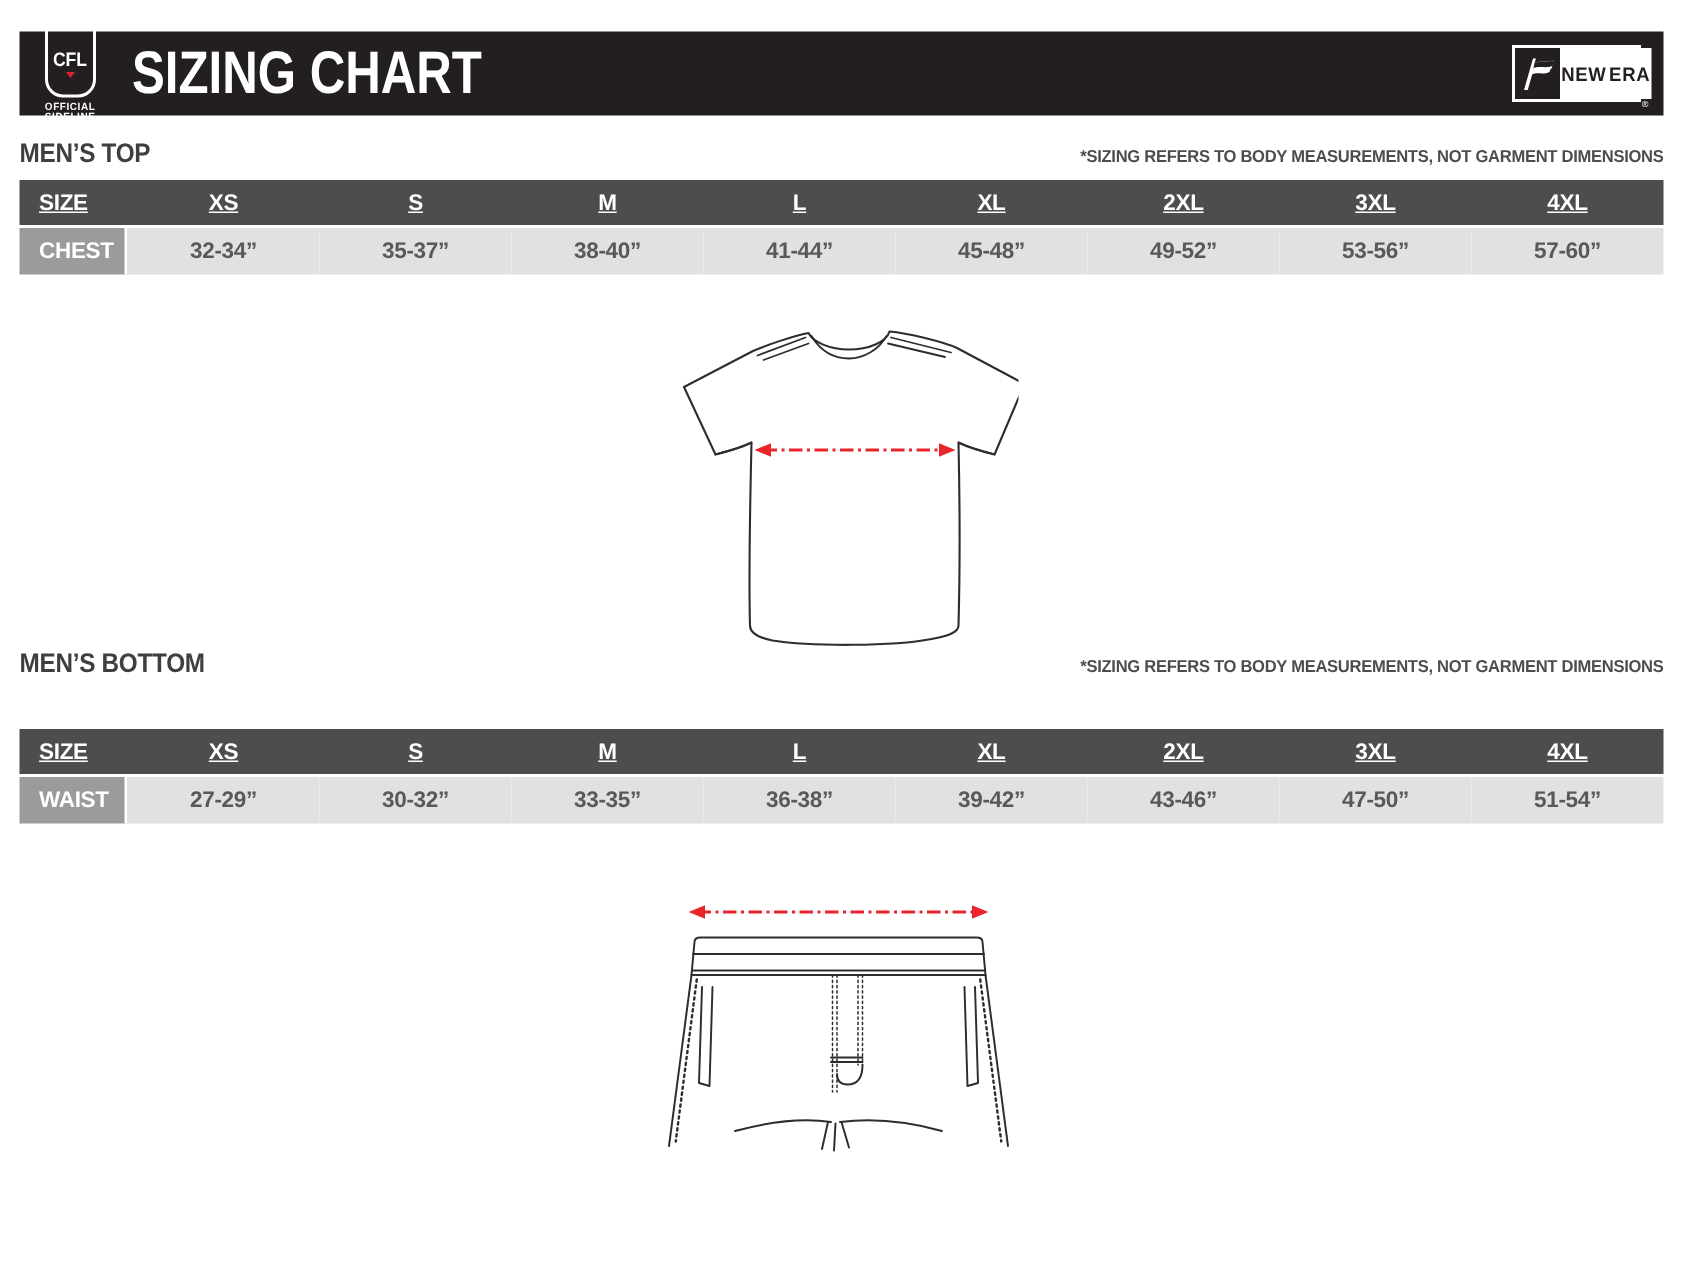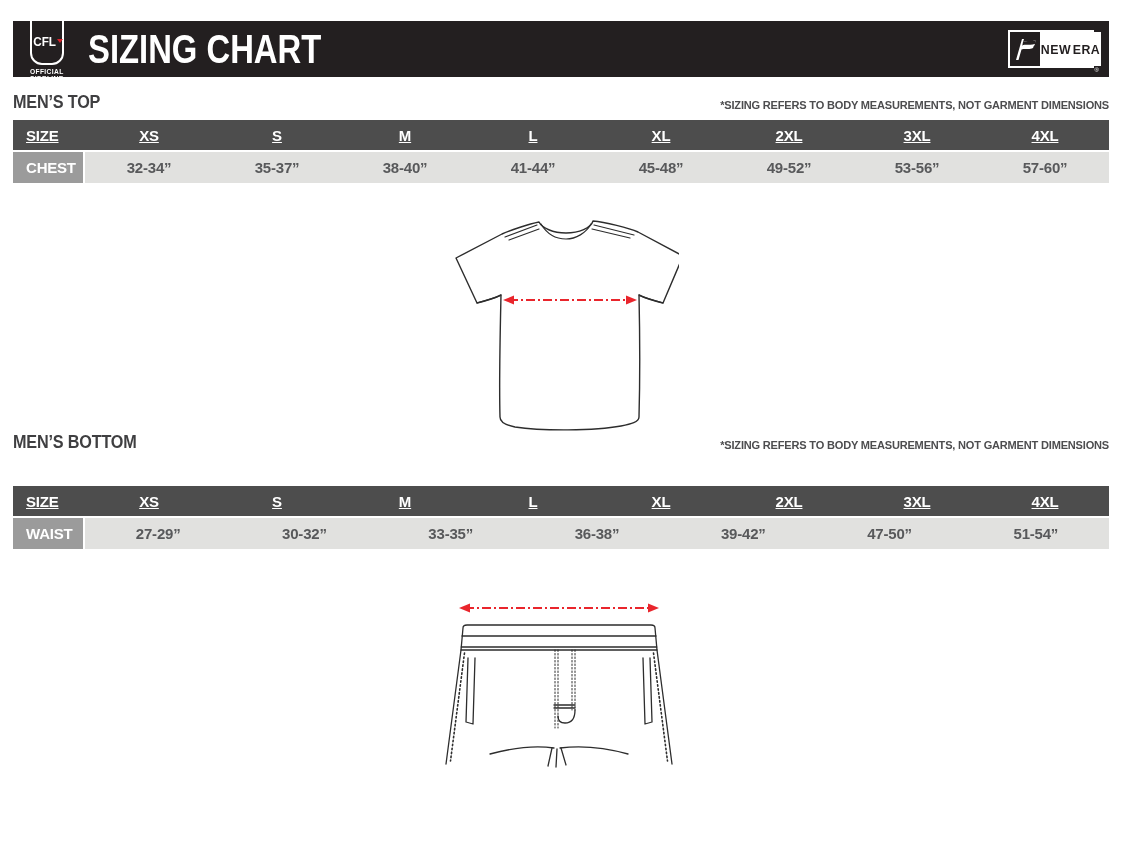--- a/index.html
+++ b/index.html
@@ -25,21 +25,21 @@
   .cfl {
     margin-left: 11px;
     width: 46px;
     display: flex; flex-direction: column; align-items: center;
   }
   .cfl-shield {
     position: relative;
     width: 34px; height: 49px;
     border: 2px solid #ffffff;
     border-radius: 3px 3px 12px 12px;
-    display: flex; flex-direction: row; align-items: center; 
+    display: flex; flex-direction: column; align-items: center; justify-content: center;
   }
   .cfl-laces {
     position: absolute; top: -1px; left: 50%;
     transform: translateX(-50%);
     color: #ffffff; font-size: 5px; letter-spacing: 1px; line-height: 3px;
   }
   .cfl-acronym {
     color: #ffffff; font-weight: 700; font-size: 13px;
     letter-spacing: 0px; margin-top: 2px;
     transform: scaleX(0.9);
@@ -282,20 +282,21 @@
       <div class="tcell data">3XL</div>
       <div class="tcell data">4XL</div>
     </div>
     <div class="trow vals">
       <div class="tcell label">WAIST</div>
       <div class="tcell data">27-29”</div>
       <div class="tcell data">30-32”</div>
       <div class="tcell data">33-35”</div>
       <div class="tcell data">36-38”</div>
       <div class="tcell data">39-42”</div>
+      <div class="tcell data">43-46”</div>
       <div class="tcell data">47-50”</div>
       <div class="tcell data">51-54”</div>
     </div>
   </div>
 
   <div class="diagram shorts">
     <svg width="258" height="182" viewBox="0 0 258 182">
       <g fill="none" stroke="#2d2d2d" stroke-width="1.3" stroke-linejoin="round" stroke-linecap="round">
 
         <path d="M31,40 Q31,37 35,37 L219,37 Q223,37 223,40 L225,62 L29,62 Z"></path>

